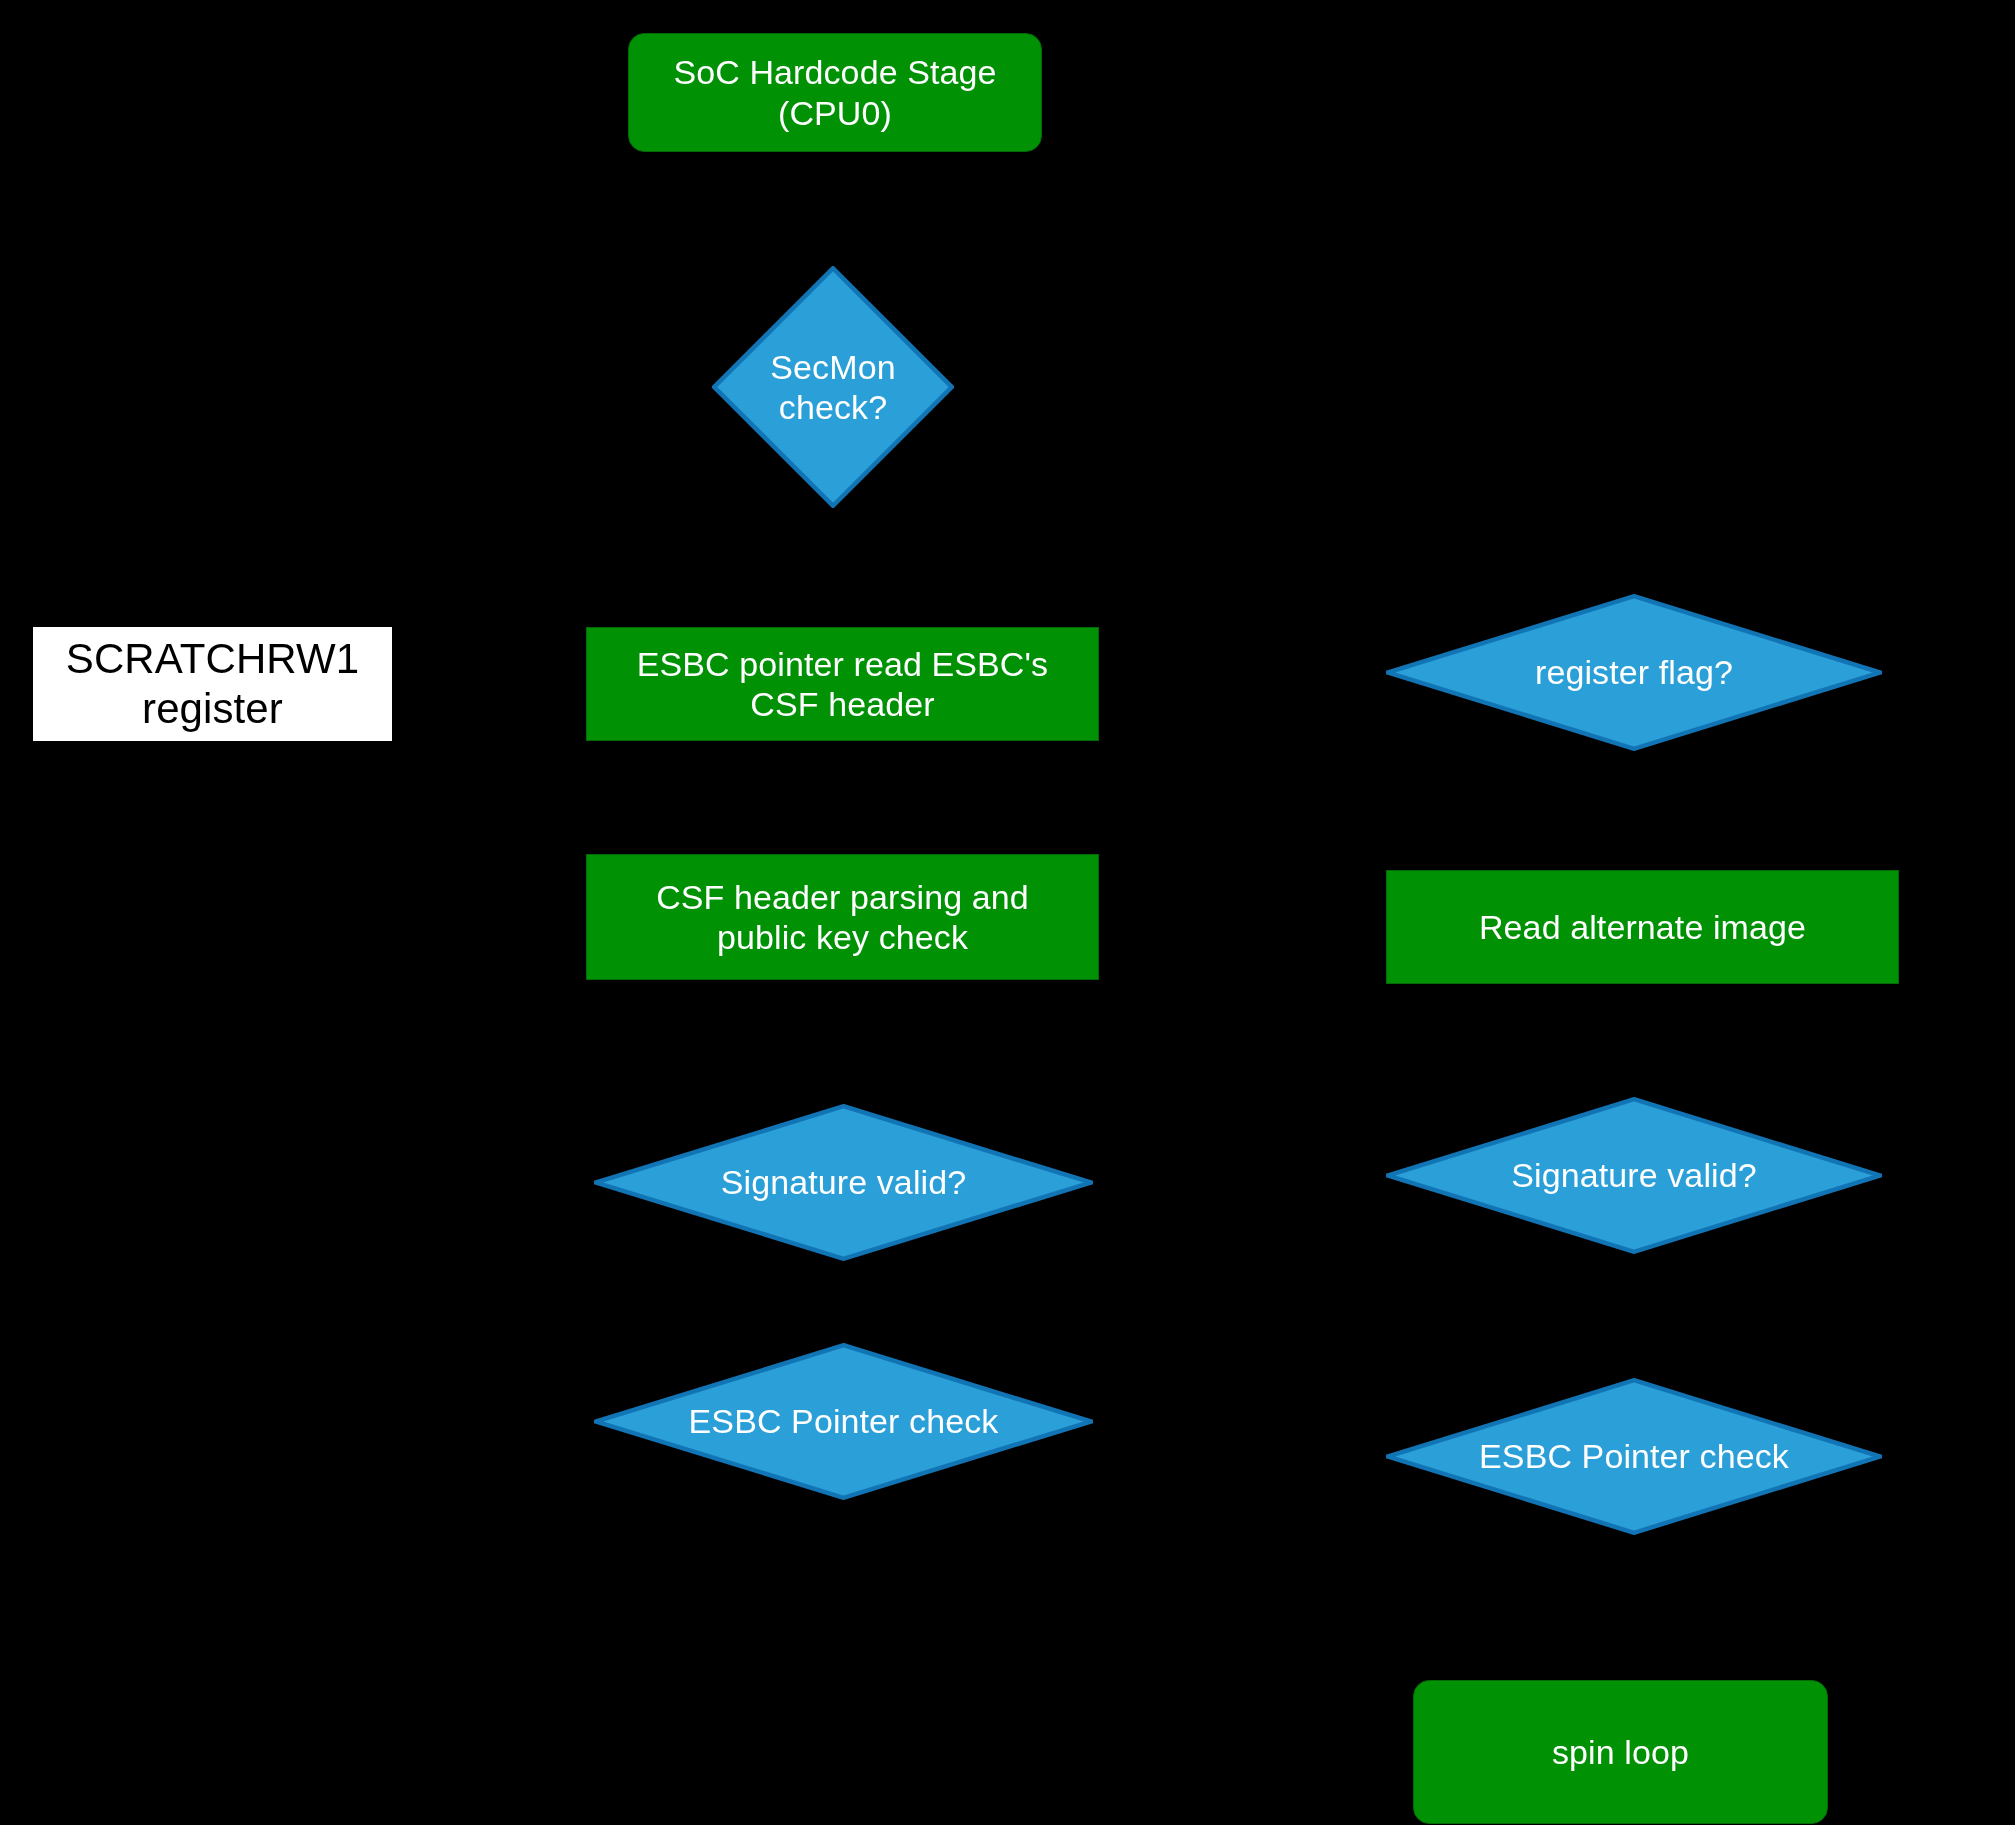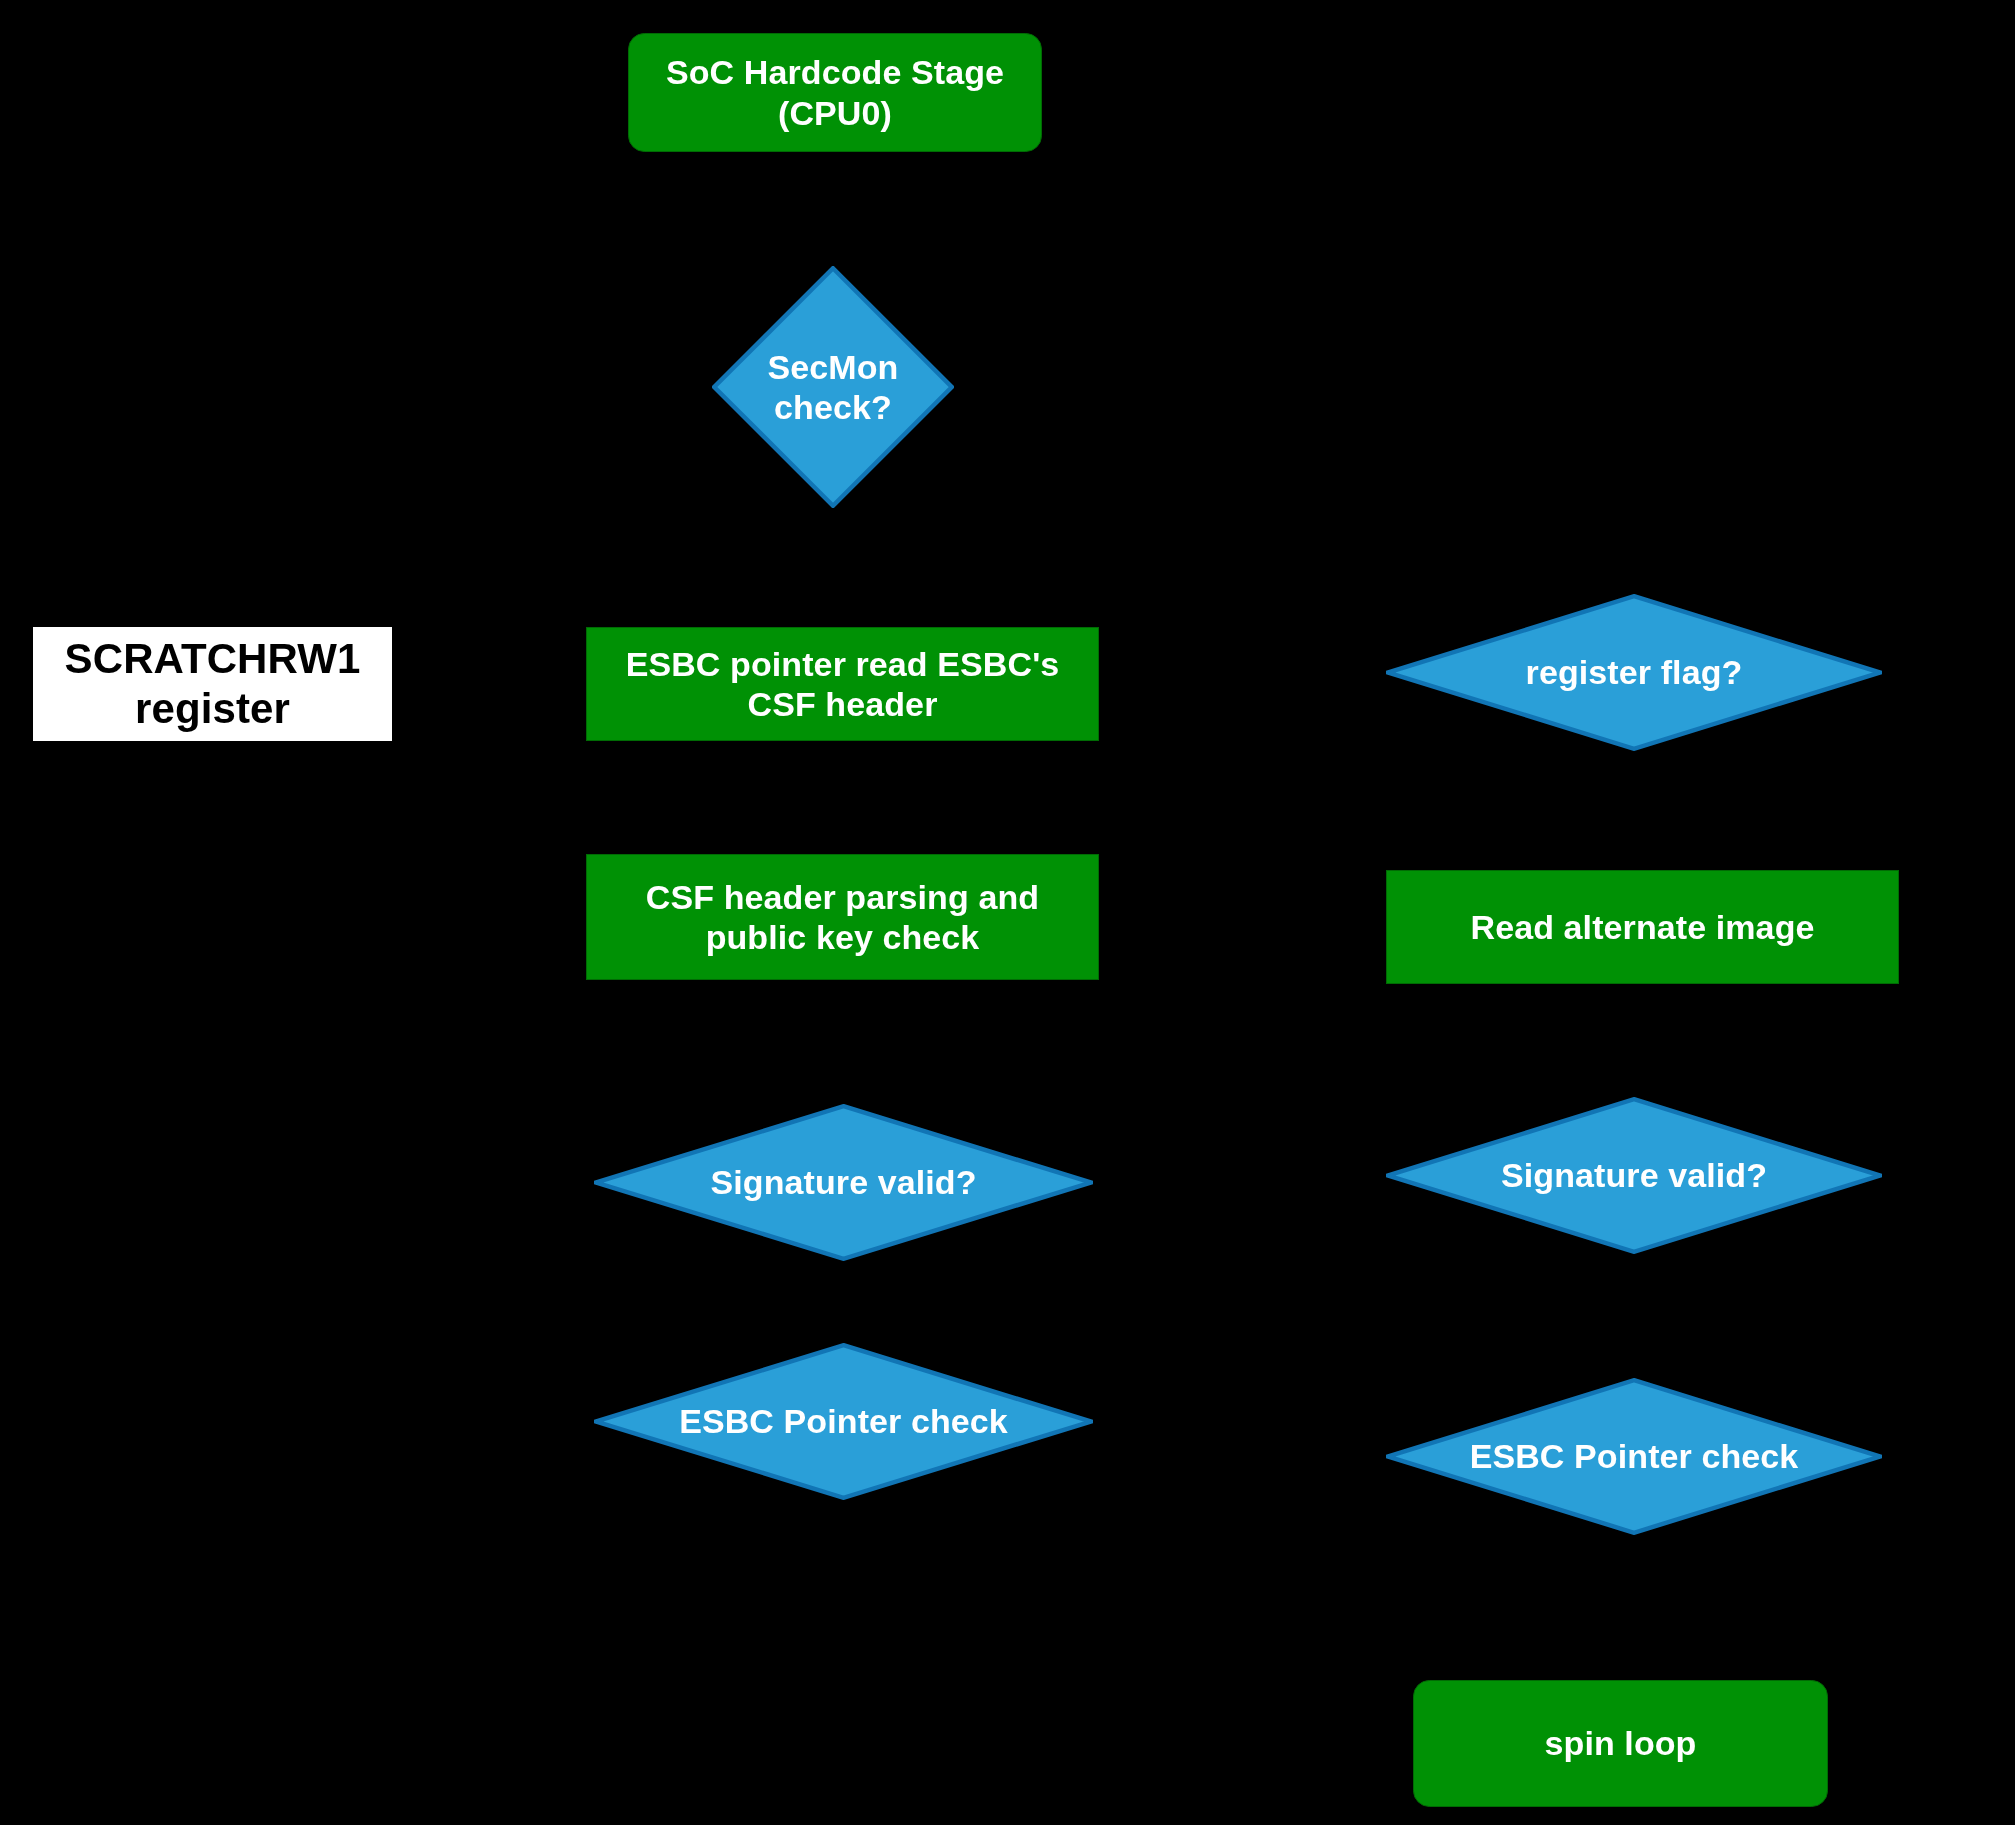--- a/index.html
+++ b/index.html
@@ -25,21 +25,21 @@
     box-sizing: border-box;
     display: flex;
     align-items: center;
     justify-content: center;
     text-align: center;
   }
   .node .label {
     display: block;
     width: 100%;
     line-height: 1.18;
-    font-weight: bold;
+    font-weight: normal;
     letter-spacing: 0.1px;
     white-space: pre-line;
   }
 
   
   .proc {
     background: #009105;
     border: 1.5px solid #006B04;
     color: #ffffff;
   }
@@ -144,18 +144,18 @@
     <span class="label">ESBC Pointer check</span>
   </div>
 
   <div class="node decision" style="left:1386px; top:1378px; width:496px; height:157px;">
     <svg class="dia-svg" viewBox="0 0 668 212" preserveAspectRatio="none">
       <polygon points="334,3 665,106 334,209 3,106" fill="#2A9FD8" stroke="#1175B5" stroke-width="6"></polygon>
     </svg>
     <span class="label">ESBC Pointer check</span>
   </div>
 
-  <div class="node proc rounded" style="left:1413px; top:1680px; width:415px; height:127px;">
+  <div class="node proc rounded" style="left:1413px; top:1680px; width:415px; height:144px;">
     <span class="label">spin loop</span>
   </div>
 
 </div>
 
 
 </body></html>

